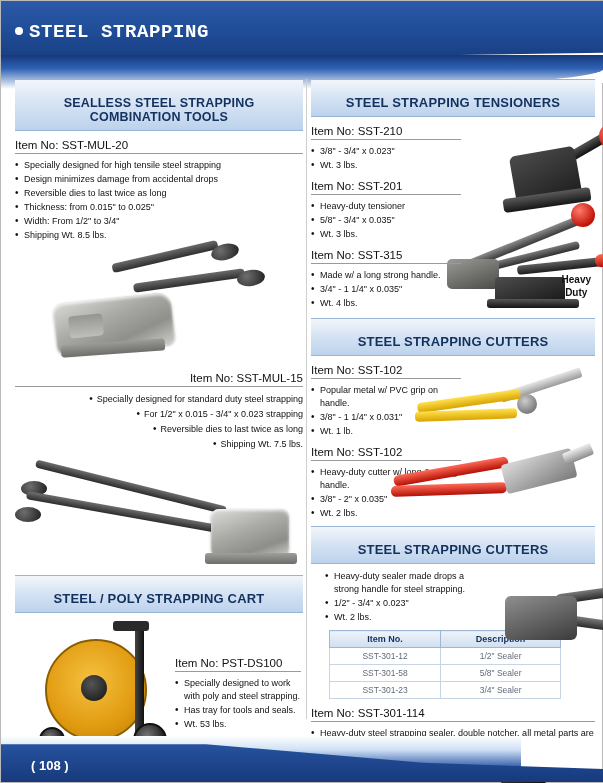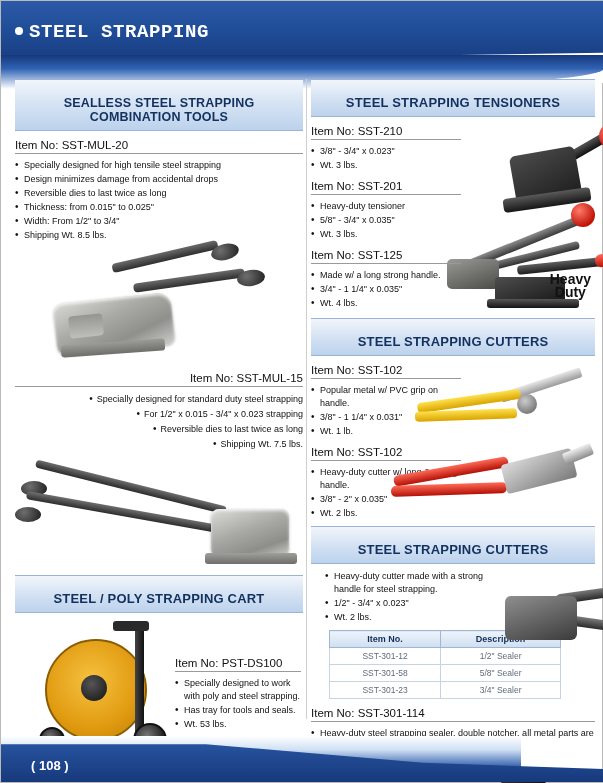--- a/index.html
+++ b/index.html
@@ -215,21 +215,21 @@
   .t211-body{
     position:absolute;left:96px;top:24px;width:70px;height:26px;
     background:linear-gradient(160deg,#4d4d4d,#171717);border-radius:4px;
   }
   .t211-base{
     position:absolute;left:88px;top:46px;width:92px;height:9px;
     background:linear-gradient(180deg,#575757,#141414);border-radius:3px;
   }
   .heavy-duty{
     position:absolute;right:4px;top:20px;text-align:center;
-    font-size:14px;font-weight:bold;color:#111;line-height:13px;
+    font-size:10px;font-weight:bold;color:#111;line-height:13px;
   }
   .cut102a{position:relative;height:56px;}
   .c1-blade{
     position:absolute;left:118px;top:10px;width:84px;height:10px;
     background:linear-gradient(180deg,#e8e8e8,#9a9a9a);transform:rotate(-18deg);border-radius:2px;
   }
   .c1-handle{
     position:absolute;left:36px;top:26px;width:104px;height:10px;
     background:linear-gradient(180deg,#ffe14f,#d9a400);transform:rotate(-8deg);border-radius:4px;
   }
@@ -434,21 +434,21 @@
           <div class="t201-bar"></div>
             <div class="t201-bar2"></div>
           <div class="t201-ball"></div>
             <div class="t201-head"></div>
         </div>
       </div>
     </div>
 
     <div style="position:relative;margin-top:2px;">
       <div style="width:150px;">
-        <div class="item-no">Item No: SST-125</div>
+        <div class="item-no">Item No: SST-315</div>
         <ul class="bullets">
           <li>Made w/ a long strong handle.</li>
           <li>3/4" - 1 1/4" x 0.035"</li>
           <li>Wt. 4 lbs.</li>
         </ul>
       </div>
       <div style="position:absolute;left:88px;top:4px;width:196px;">
         <div class="tens211">
           <div class="t211-handle"></div>
             <div class="t211-red"></div>
@@ -498,21 +498,21 @@
         </div>
       </div>
     </div>
 
     <div class="sec-head one" style="margin-top:6px;">
       <div class="t">STEEL STRAPPING CUTTERS</div>
     </div>
 
     <div style="position:relative;">
       <ul class="bullets" style="width:160px;margin-left:14px;">
-        <li>Heavy-duty cutter made with a strong handle for steel strapping.</li>
+        <li>Heavy-duty sealer made drops a strong handle for steel strapping.</li>
         <li>1/2" - 3/4" x 0.023"</li>
         <li>Wt. 2 lbs.</li>
       </ul>
       <div style="position:absolute;left:146px;top:2px;width:140px;">
         <div class="sealer">
           <div class="s-arm"></div>
             <div class="s-arm2"></div>
 
           <div class="s-body"></div>
         </div>

